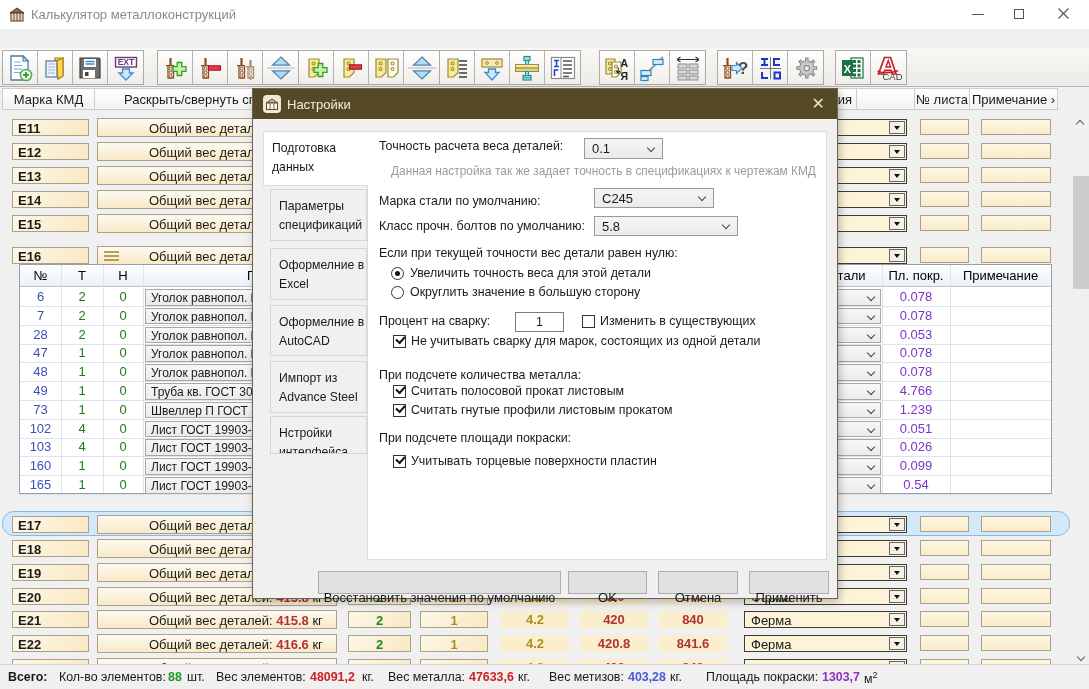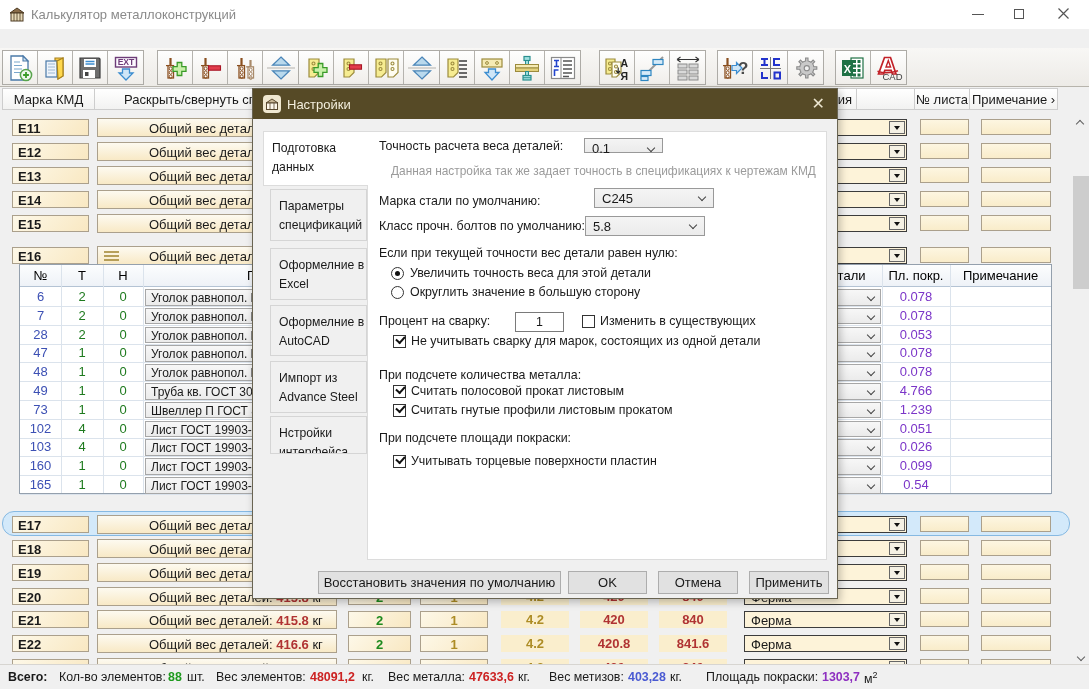--- a/index.html
+++ b/index.html
@@ -48,21 +48,21 @@
 #dlgx{position:absolute;right:12px;top:5px;font-size:16px;color:#ece5cf;}
 .tab{position:absolute;font-size:12.2px;color:#1a1a1a;line-height:18.5px;padding:7px 0 0 8px;white-space:nowrap;overflow:hidden;}
 .tabin{left:17px;width:97px;background:#f0f0f0;border:1px solid #d5d5d5;}
 #dpanel{position:absolute;left:114px;top:42px;width:460px;height:429px;background:#fff;border:1px solid #dcdcdc;}
 .dlab2{position:absolute;font-size:12.4px;color:#1a1a1a;white-space:nowrap;}
 .dcombo{position:absolute;background:linear-gradient(#f4f4f4,#ebebeb);border:1px solid #999;font-size:13px;color:#1a1a1a;padding:2px 0 0 7px;}
 .radio{position:absolute;width:13px;height:13px;border:1px solid #333;border-radius:50%;background:#fff;}
 .radio.sel:after{content:"";position:absolute;left:3px;top:3px;width:5px;height:5px;border-radius:50%;background:#111;}
 .cb{position:absolute;width:13px;height:13px;border:1px solid #333;background:#fff;}
 .cb.ck:after{content:"";position:absolute;left:2px;top:0px;width:7px;height:4px;border-left:2px solid #111;border-bottom:2px solid #111;transform:rotate(-48deg);}
-.dbtn{position:absolute;top:482px;height:23px;background:#e1e1e1;border:1px solid #adadad;font-size:13px;color:#1a1a1a;text-align:center;padding-top:3px;}
+.dbtn{position:absolute;top:482px;height:23px;background:#e1e1e1;border:1px solid #adadad;font-size:13px;color:#1a1a1a;text-align:center;padding-top:18px;}
 
 #pill{position:absolute;left:2px;top:511px;width:1068px;height:25px;background:#d3e9fa;border:1px solid #86b9e2;border-radius:12px;}
 </style></head><body>
 <div id="win">
 
 <div id="titlebar">
  <svg class="abs" style="left:8px;top:6px" width="18" height="18" viewBox="0 0 18 18">
    <path d="M2 7 L9 2 L16 7 Z" fill="#8a6d4a" stroke="#4d3a22" stroke-width="1"></path>
    <rect x="3" y="7" width="12" height="8" fill="#e7d9b8" stroke="#4d3a22" stroke-width="1"></rect>
    <path d="M6 7v8 M9 7v8 M12 7v8" stroke="#4d3a22" stroke-width="0.8"></path>
@@ -623,26 +623,26 @@
  <div id="dlgx">✕</div>
 </div>
 <div id="dpanel"></div>
 <div class="tab" style="left:10px;top:42px;width:105px;height:55px;background:#fff;border:1px solid #dcdcdc;border-right:none;z-index:5">Подготовка<br>данных</div>
 <div class="tab tabin" style="top:100px;height:52px">Параметры<br>спецификаций</div>
 <div class="tab tabin" style="top:159px;height:52px">Оформелние в<br>Excel</div>
 <div class="tab tabin" style="top:216px;height:51px">Оформелние в<br>AutoCAD</div>
 <div class="tab tabin" style="top:272px;height:52px">Импорт из<br>Advance Steel</div>
 <div class="tab tabin" style="top:327px;height:38px">Нстройки<br>интерфейса</div>
 <div class="dlab2" style="left:126px;top:50px">Точность расчета веса деталей:</div>
-<div class="dcombo" style="left:331px;top:49px;width:79px;height:15px">0.1<span class="chev" style="right:8px;top:6px"></span></div>
+<div class="dcombo" style="left:331px;top:49px;width:79px;height:21px">0.1<span class="chev" style="right:8px;top:6px"></span></div>
 <div class="dlab2" style="left:138px;top:75px"><span style="color:#9b9b9b;font-size:11.9px">Данная настройка так же задает точность в спецификациях к чертежам КМД</span></div>
 <div class="dlab2" style="left:126px;top:105px">Марка стали по умолчанию:</div>
 <div class="dcombo" style="left:341px;top:99px;width:120px;height:20px">С245<span class="chev" style="right:8px;top:5px"></span></div>
 <div class="dlab2" style="left:126px;top:130px">Класс прочн. болтов по умолчанию:</div>
-<div class="dcombo" style="left:332px;top:127px;width:120px;height:20px">5.8<span class="chev" style="right:8px;top:5px"></span></div>
+<div class="dcombo" style="left:341px;top:127px;width:144px;height:20px">5.8<span class="chev" style="right:8px;top:5px"></span></div>
 <div class="dlab2" style="left:126px;top:157px">Если при текущей точности вес детали равен нулю:</div>
 <div class="radio sel" style="left:138px;top:178px"></div>
 <div class="dlab2" style="left:157px;top:177px">Увеличить точность веса для этой детали</div>
 <div class="radio" style="left:138px;top:197px"></div>
 <div class="dlab2" style="left:157px;top:196px">Округлить значение в большую сторону</div>
 <div class="dlab2" style="left:126px;top:225px">Процент на сварку:</div>
 <div class="dlab2" style="left:262px;top:223px;width:49px;height:20px;background:#fff;border:1px solid #7a7a7a;text-align:center;padding-top:2px">1</div>
 <div class="cb" style="left:329px;top:226px"></div>
 <div class="dlab2" style="left:347px;top:225px">Изменить в существующих</div>
 <div class="cb ck" style="left:140px;top:246px"></div>

